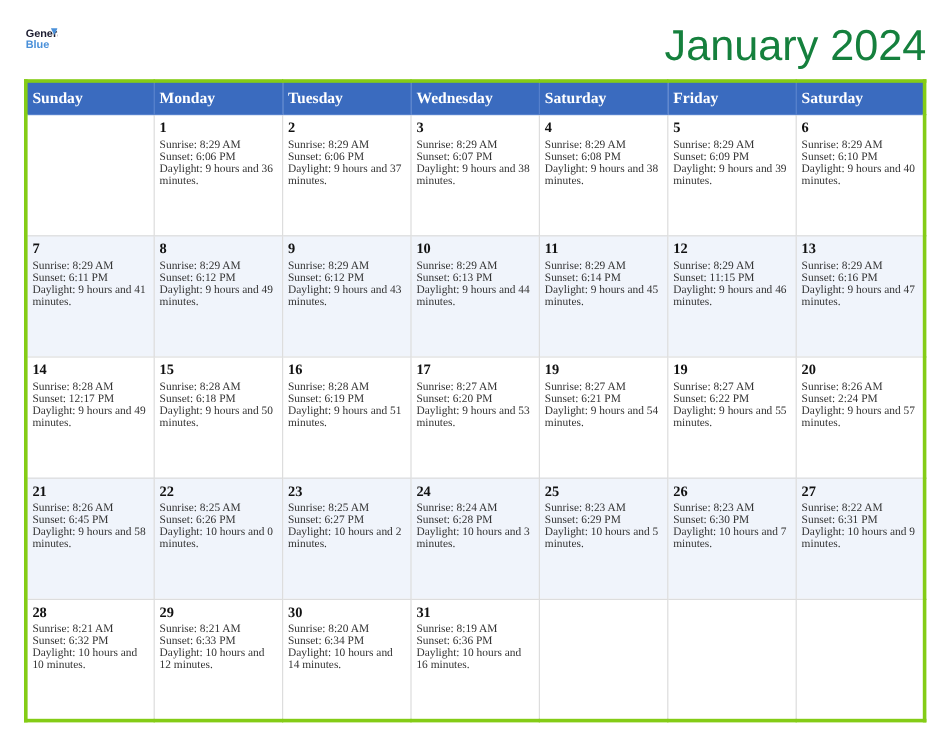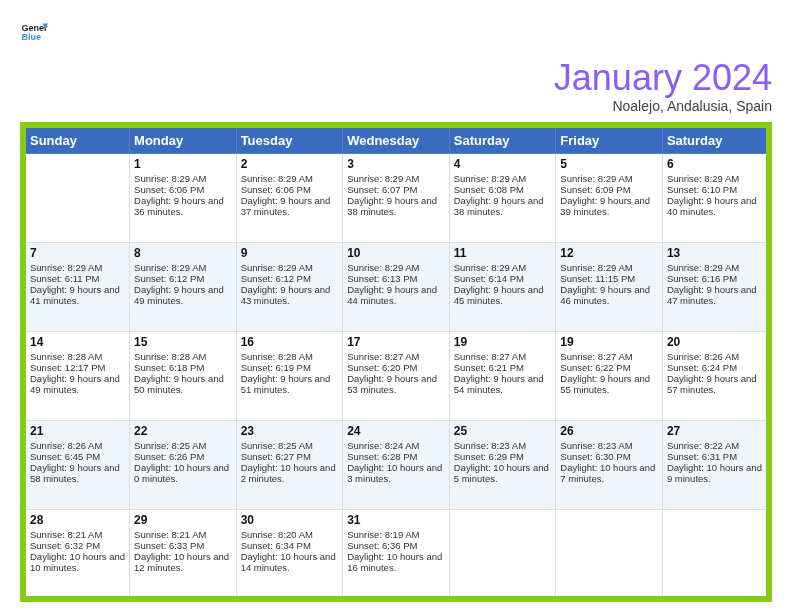--- a/index.html
+++ b/index.html
@@ -31,34 +31,34 @@
     .logo-icon {
       width: 28px;
       height: 28px;
     }
     .title-block {
       text-align: right;
     }
     .month-title {
       font-size: 36px;
       font-weight: normal;
-      color: #8b5cf6;
+      color: #15803d;
       line-height: 1.1;
-      margin-top: 40px;
     }
     .subtitle {
       font-size: 14px;
       color: #444;
     }
     .calendar {
       flex: 1;
-      border: 6px solid #84cc16;
+      border: 3px solid #84cc16;
       border-collapse: collapse;
       width: 100%;
       table-layout: fixed;
+      font-family: Liberation Serif, serif;
     }
     .calendar th {
       background: #3a6bbf;
       color: #fff;
       font-size: 13px;
       font-weight: bold;
       padding: 5px 4px;
       text-align: left;
       border: 1px solid #5580cc;
     }
@@ -94,21 +94,20 @@
   <div class="header">
     <div class="logo">
       <svg class="logo-icon" viewBox="0 0 40 40" xmlns="http://www.w3.org/2000/svg">
         <text x="2" y="18" font-size="13" font-weight="bold" fill="#1a1a2e" font-family="Arial">General</text>
         <text x="2" y="32" font-size="13" font-weight="bold" fill="#4a90d9" font-family="Arial">Blue</text>
         <polygon points="32,8 40,8 36,16" fill="#4a90d9"></polygon>
       </svg>
     </div>
     <div class="title-block">
       <div class="month-title">January 2024</div>
-      <div class="subtitle">Noalejo, Andalusia, Spain</div>
     </div>
   </div>
 
   <table class="calendar">
     <thead>
       <tr>
         <th>Sunday</th>
         <th>Monday</th>
         <th>Tuesday</th>
         <th>Wednesday</th>
@@ -234,21 +233,21 @@
           </td>
           <td>
             <span class="day-number">19</span>
             <div>Sunrise: 8:27 AM</div>
             <div>Sunset: 6:22 PM</div>
             <div>Daylight: 9 hours and 55 minutes.</div>
           </td>
           <td>
             <span class="day-number">20</span>
             <div>Sunrise: 8:26 AM</div>
-            <div>Sunset: 6:24 PM</div>
+            <div>Sunset: 2:24 PM</div>
             <div>Daylight: 9 hours and 57 minutes.</div>
           </td>
         </tr>
         <tr class="row-shaded">
           <td>
             <span class="day-number">21</span>
             <div>Sunrise: 8:26 AM</div>
             <div>Sunset: 6:45 PM</div>
             <div>Daylight: 9 hours and 58 minutes.</div>
           </td>

